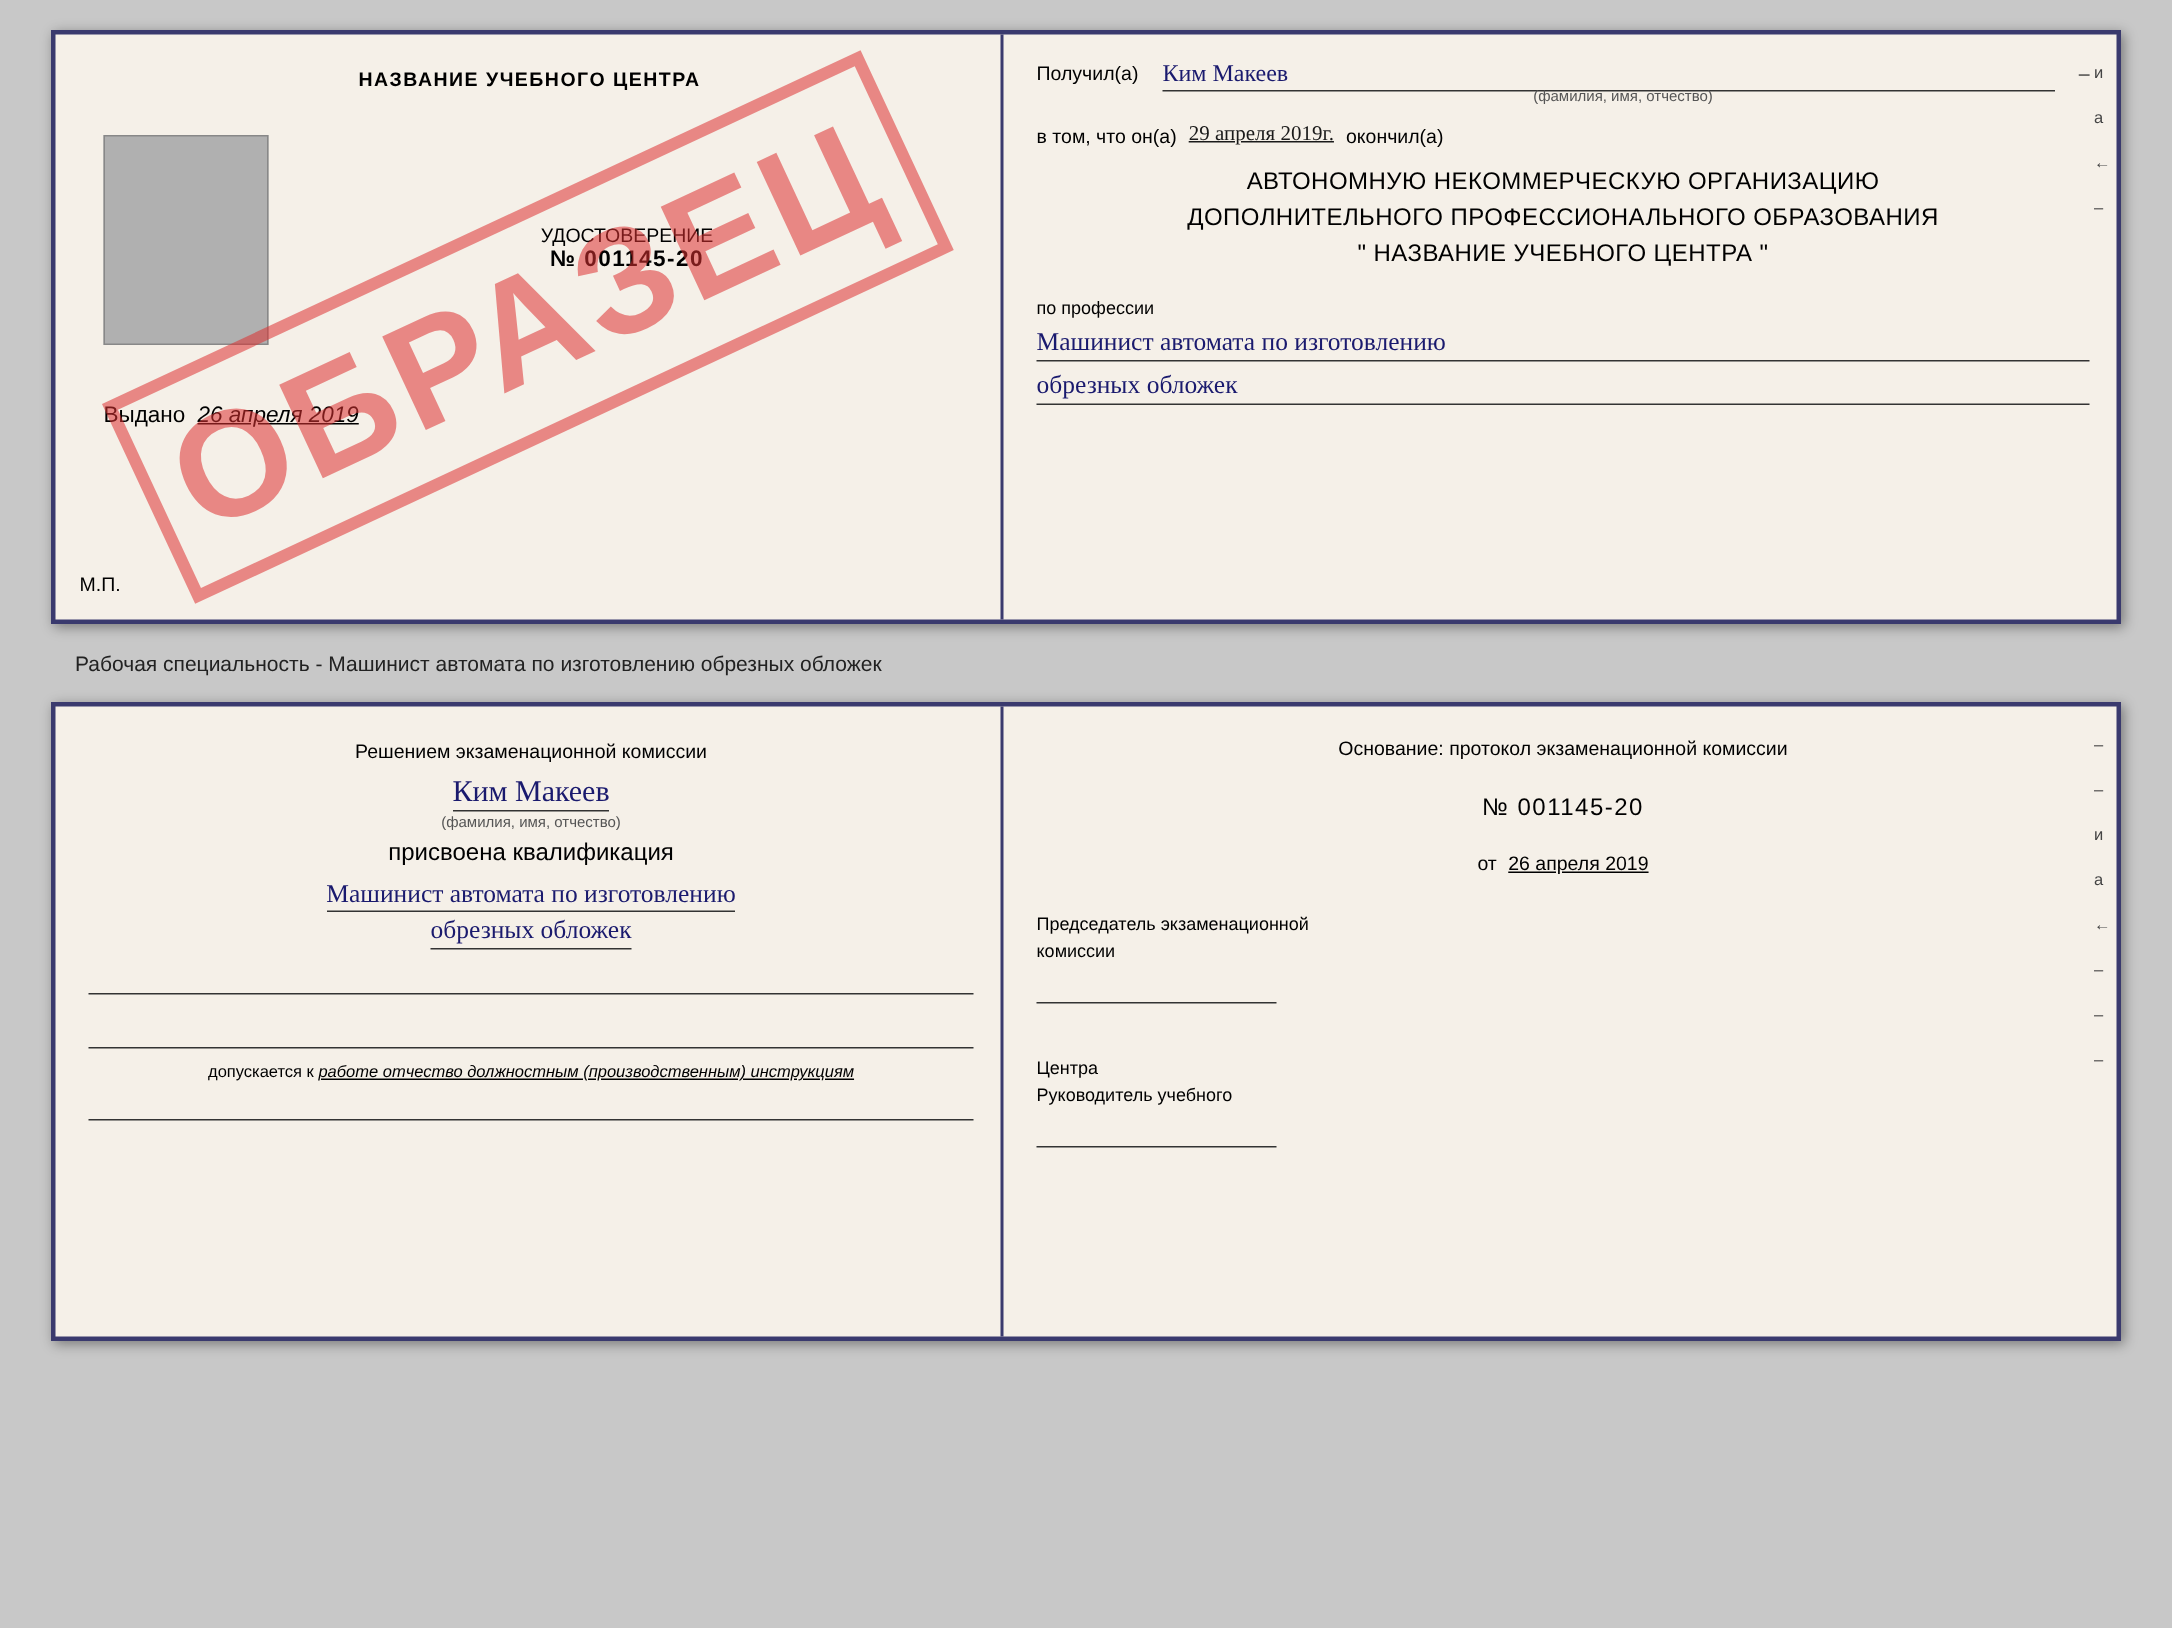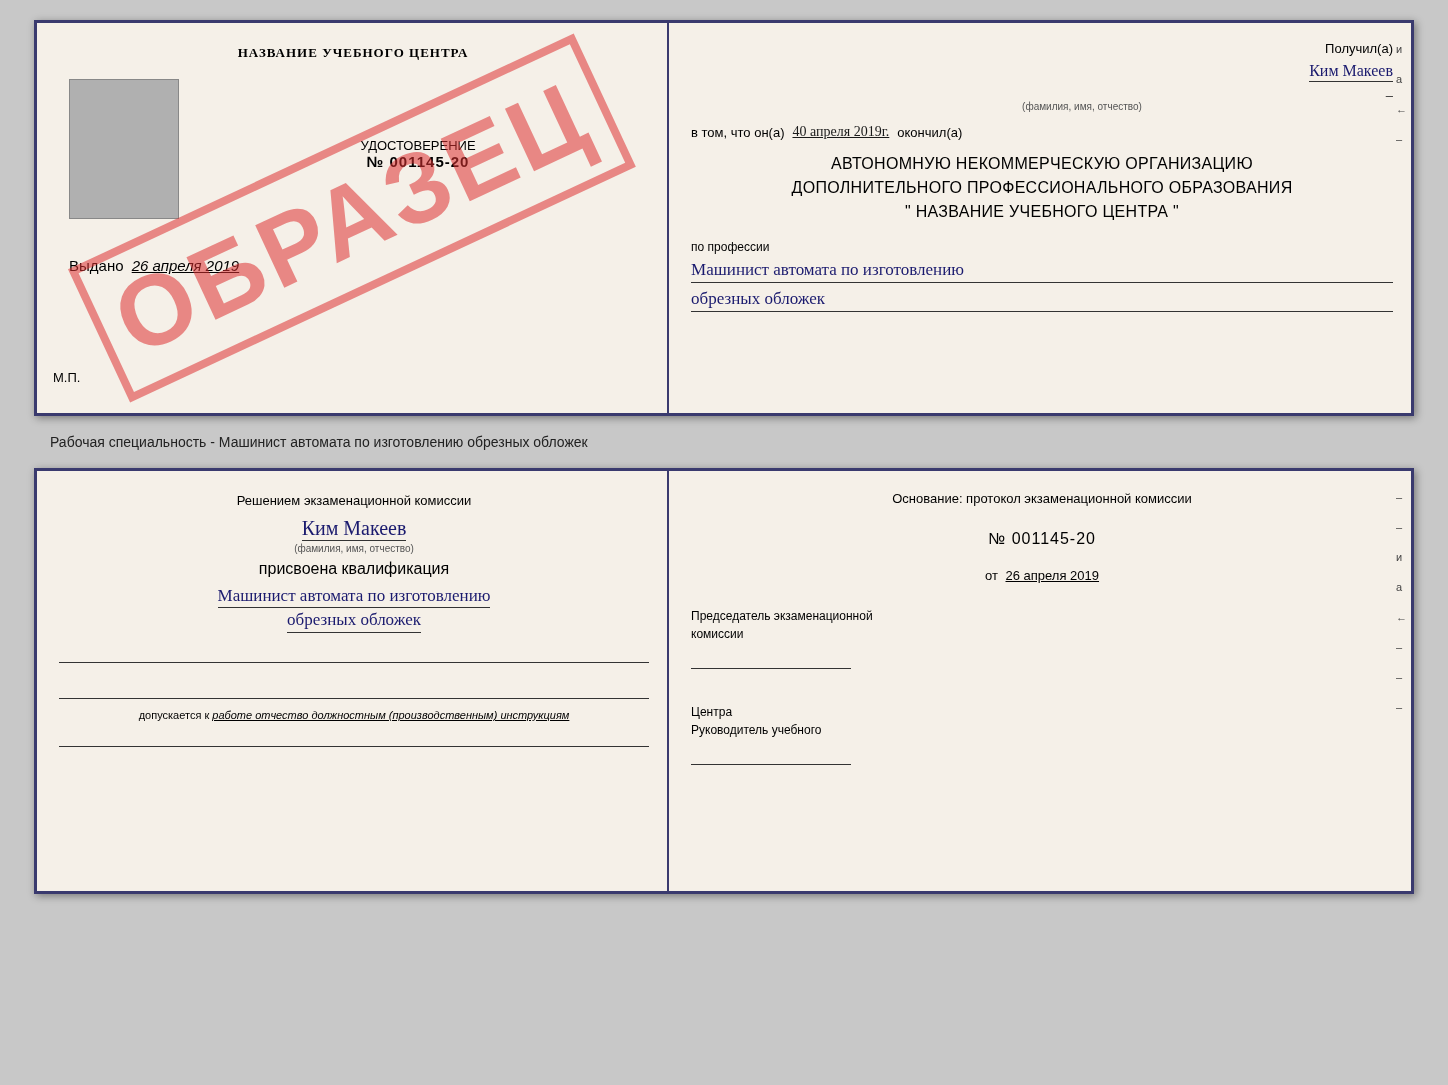--- a/index.html
+++ b/index.html
@@ -68,22 +68,22 @@
       pointer-events: none;
       z-index: 10;
       font-family: Arial, sans-serif;
     }
 
     .center-title {
       font-size: 13px;
       font-weight: bold;
       text-align: center;
       letter-spacing: 1px;
-      margin-bottom: 10px;
-      font-family: Liberation Serif, serif;
+      margin-bottom: 22px;
+      font-family: Liberation Sans, sans-serif;
     }
 
     .photo-box {
       width: 110px;
       height: 140px;
       background: #b0b0b0;
       border: 1px solid #888;
       margin: 8px 0 8px 0;
       align-self: flex-start;
       margin-left: 10px;
@@ -105,34 +105,33 @@
     .vydano-line {
       margin-top: 30px;
       font-size: 15px;
       font-family: Arial, sans-serif;
       align-self: flex-start;
       margin-left: 10px;
     }
 
     .mp-line {
       position: absolute;
-      bottom: 28px;
+      bottom: 16px;
       left: 16px;
       font-size: 13px;
       font-family: Arial, sans-serif;
     }
 
     
     .recipient-line {
       display: flex;
-      align-items: flex-end;
-      gap: 6px;
-      font-size: 13px;
-      font-family: Arial, sans-serif;
-      flex-direction: column;
+      align-items: flex-start;
+      gap: 16px;
+      font-size: 13px;
+      font-family: Arial, sans-serif;
     }
 
     .recipient-line .label {
       white-space: nowrap;
     }
 
     .recipient-line .name-cursive {
       font-family: 'Segoe Script', 'Comic Sans MS', cursive;
       font-size: 16px;
       color: #1a1a6e;
@@ -367,21 +366,21 @@
       <div class="recipient-line">
         <span class="label">Получил(а)</span>
         <span class="name-cursive">Ким Макеев</span>
         <span class="dash">–</span>
       </div>
       <div class="sub-label">(фамилия, имя, отчество)</div>
     </div>
 
     <div class="date-line">
       <span>в том, что он(а)</span>
-      <span class="date-cursive">40 апреля 2019г.</span>
+      <span class="date-cursive">29 апреля 2019г.</span>
       <span>окончил(а)</span>
     </div>
 
     <div class="org-block">
       <div>АВТОНОМНУЮ НЕКОММЕРЧЕСКУЮ ОРГАНИЗАЦИЮ</div>
       <div>ДОПОЛНИТЕЛЬНОГО ПРОФЕССИОНАЛЬНОГО ОБРАЗОВАНИЯ</div>
       <div>"  НАЗВАНИЕ УЧЕБНОГО ЦЕНТРА  "</div>
     </div>
 
     <div class="profession-block">

